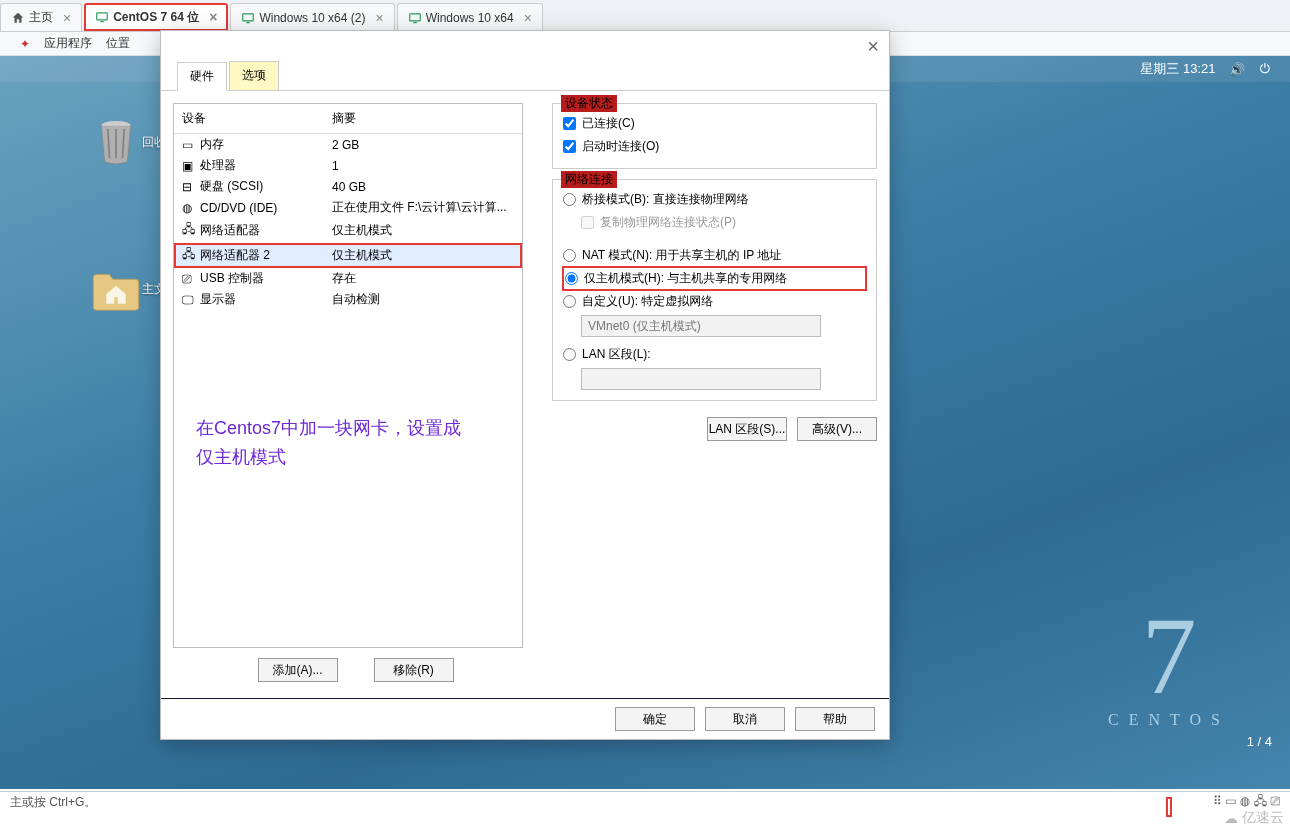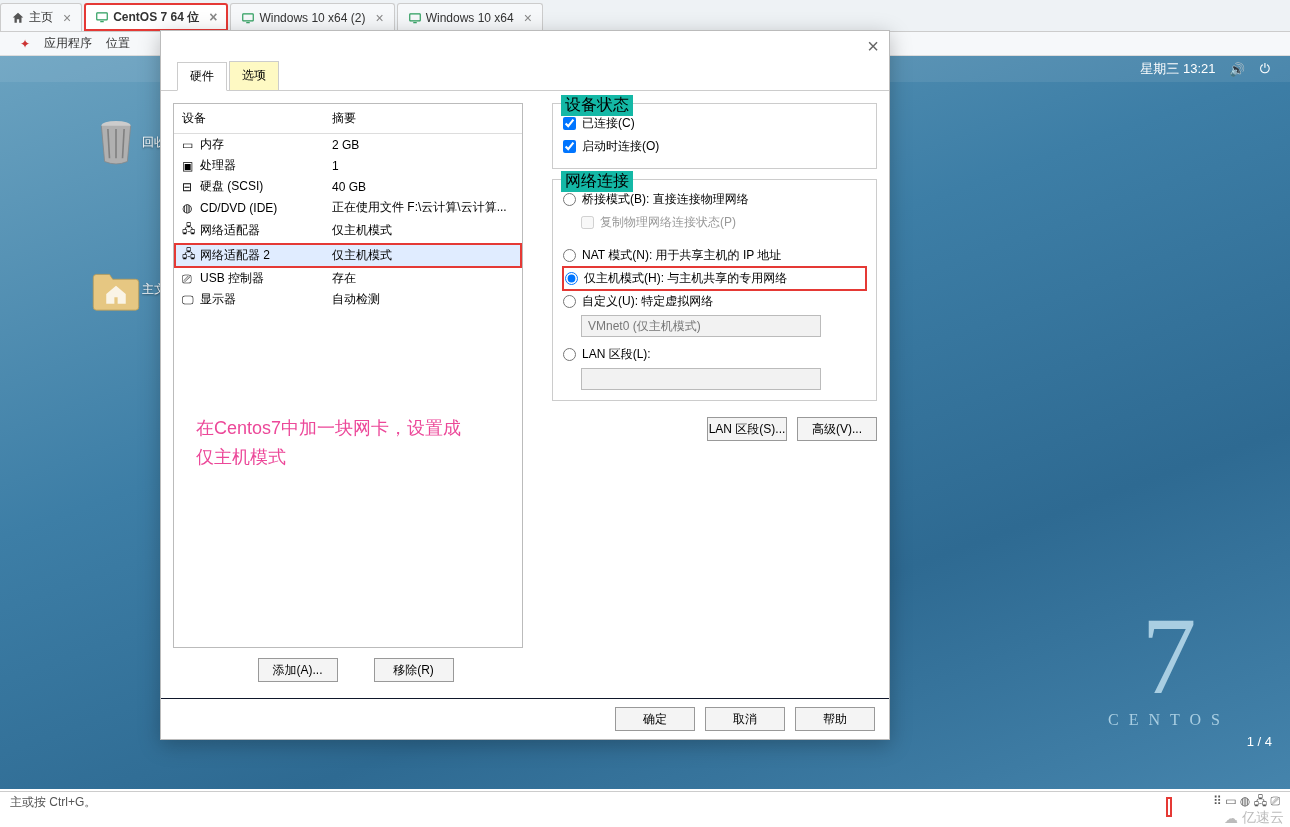--- a/index.html
+++ b/index.html
@@ -170,37 +170,37 @@
 .hw-row .sm { flex:1; white-space: nowrap; overflow: hidden; text-overflow: ellipsis; }
 .hw-row.selected {
   background: #e0ecff;
   outline: 2px solid #e53935;
   outline-offset: -2px;
 }
 .annotation {
   position: absolute;
   left: 22px;
   top: 310px;
-  color: #ec4899;
+  color: #6d28d9;
   font-size: 18px;
   line-height: 1.6;
 }
 .right-panel { flex:1; display: flex; flex-direction: column; gap: 10px; }
 .group-box {
   border: 1px solid #ccc;
   padding: 8px 10px 10px 10px;
   position: relative;
 }
 .group-title {
   position: absolute;
   top: -9px;
   left: 8px;
-  background: #14b8a6;
+  background: #b91c1c;
   padding: 0 4px;
-  font-size: 16px;
+  font-size: 12px;
 }
 .chk-row, .rad-row {
   display: flex;
   align-items: center;
   gap: 6px;
   padding: 3px 0;
   font-size: 12px;
 }
 .rad-row.selected-red {
   outline: 2px solid #e53935;

